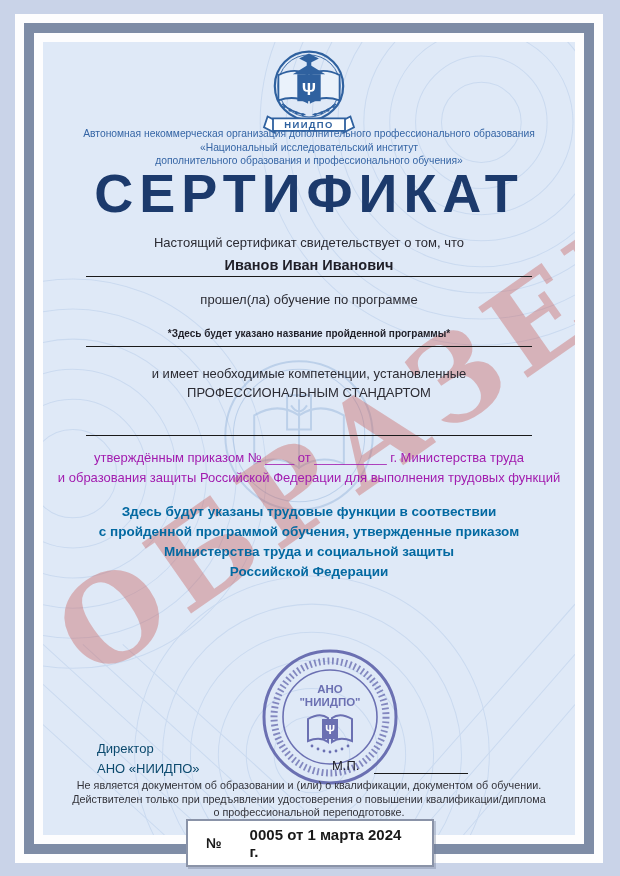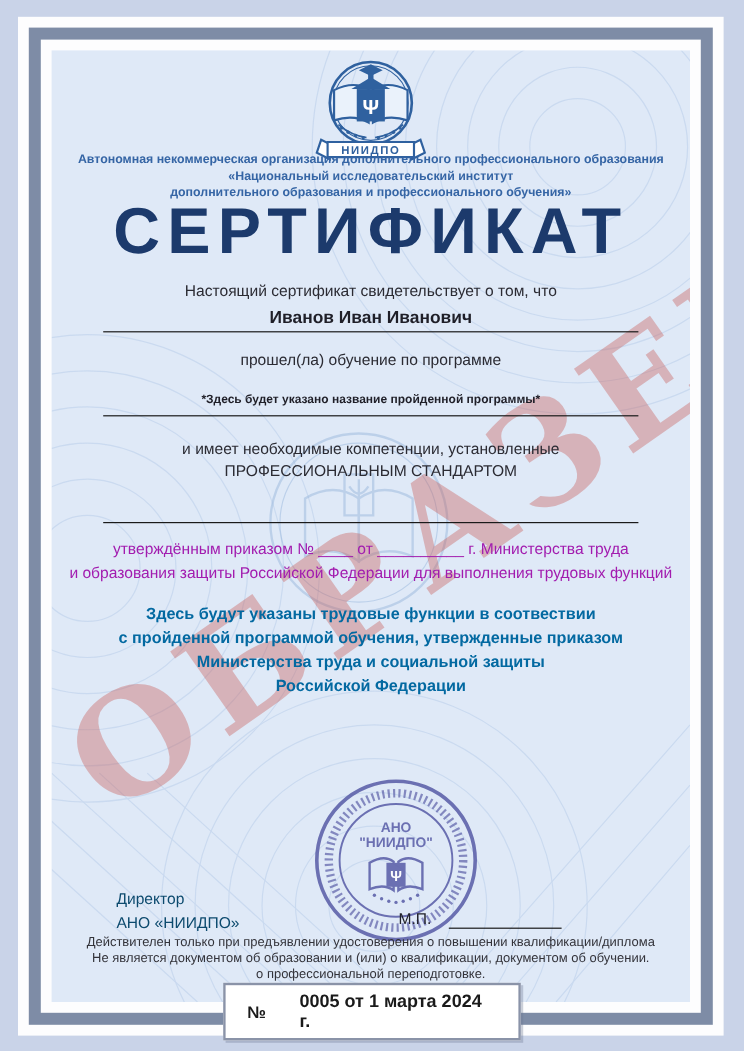--- a/index.html
+++ b/index.html
@@ -21,21 +21,21 @@
     position:relative; width:100%; height:100%;
     background:#dfe9f7; overflow:hidden;
   }
   .deco { position:absolute; inset:0; width:100%; height:100%; }
 
   .abs { position:absolute; left:0; right:0; }
 
   .logo-wrap { top:2px; text-align:center; }
   .org-name {
     top:85px; text-align:center;
-    color:#3565a5; font-size:10.3px; line-height:13.5px; font-weight:700;
+    color:#3565a5; font-size:10.3px; line-height:13.5px; font-weight:400;
   }
   .cert-title {
     top:120px; text-align:center;
     color:#1c3a6c; font-size:54px; font-weight:800; letter-spacing:6px;
     line-height:62px;
   }
   .statement { top:193px; text-align:center; color:#2b2b33; font-size:13px; }
   .fill-line {
     width:446px; margin:0 auto; text-align:center;
     border-bottom:1.5px solid #1a1a1a;
@@ -223,22 +223,22 @@
         </div>
 
         <div class="director">
           <div>Директор</div>
           <div>АНО «НИИДПО»</div>
         </div>
         <div class="mp-label">М.П.</div>
         <div class="sig-line"></div>
 
         <div class="abs disclaimer z3">
+          <div>Не является документом об образовании и (или) о квалификации, документом об обучении.</div>
           <div>Действителен только при предъявлении удостоверения о повышении квалификации/диплома</div>
-          <div>Не является документом об образовании и (или) о квалификации, документом об обучении.</div>
           <div>о профессиональной переподготовке.</div>
         </div>
 
         <div class="watermark">ОБРАЗЕЦ</div>
 
       </div>
     </div>
   </div>
 
   <div class="number-box">

